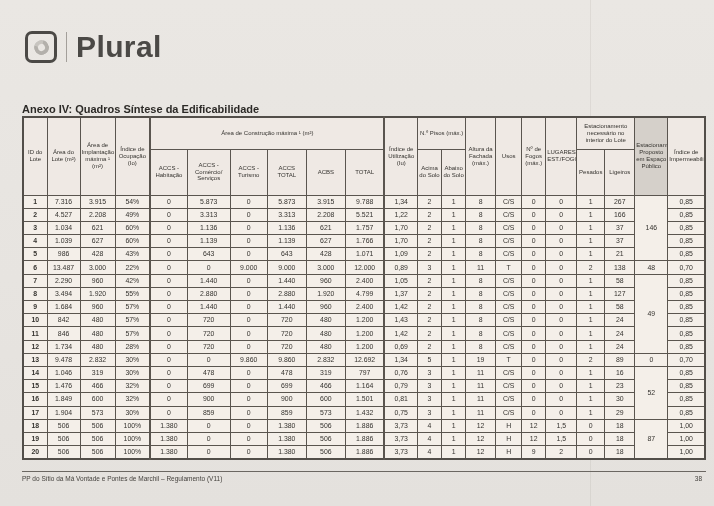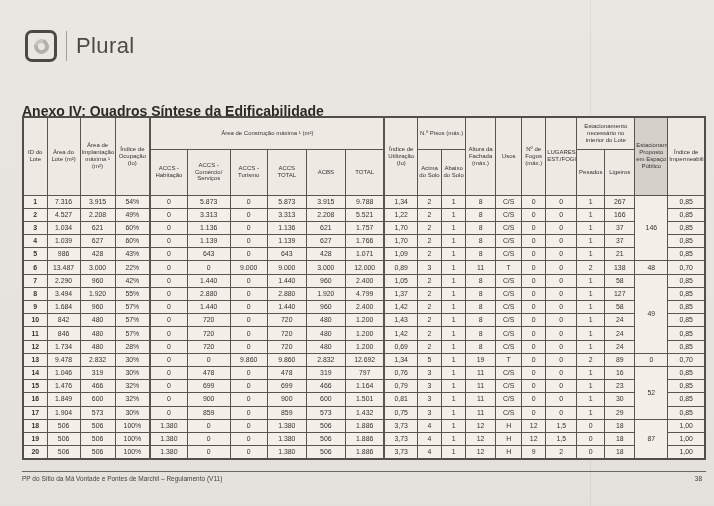--- a/index.html
+++ b/index.html
@@ -25,26 +25,26 @@
     display:flex; align-items:center; justify-content:center; background:transparent;
   }
   .logo-ring {
     width:15px; height:15px; border-radius:50%;
     border:4px solid #b3b0ab;
     border-top-color:#c7c4bf;
     transform:rotate(-30deg);
   }
   .logo-divider { width:1px; height:30px; background:#a39f9a; }
   .brand {
-    font-size:22px; font-weight:normal; color:#4b4946; letter-spacing:0.4px;
+    font-size:30px; font-weight:bold; color:#4b4946; letter-spacing:0.4px;
   }
   
   .doc-title {
     position:absolute; left:22px; top:103px;
-    font-size:14px; font-weight:bold; color:#2c2a27;
+    font-size:11px; font-weight:bold; color:#2c2a27;
   }
   
   .tbl-wrap { position:absolute; left:22px; top:116px; width:684px; }
   table {
     border-collapse:collapse; table-layout:fixed; width:684px;
     background:#f2ede8;
     border:2px solid #524e49;
   }
   th, td {
     border:1px solid #5a554f;

